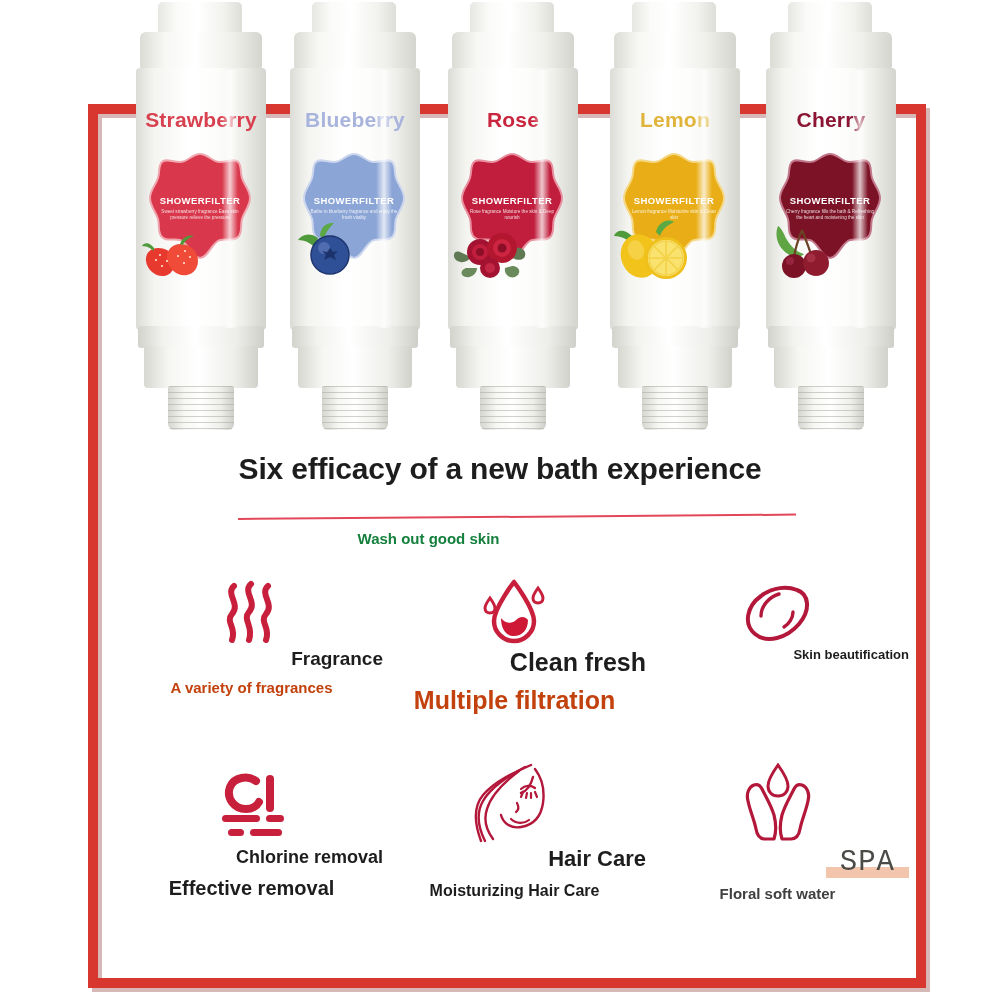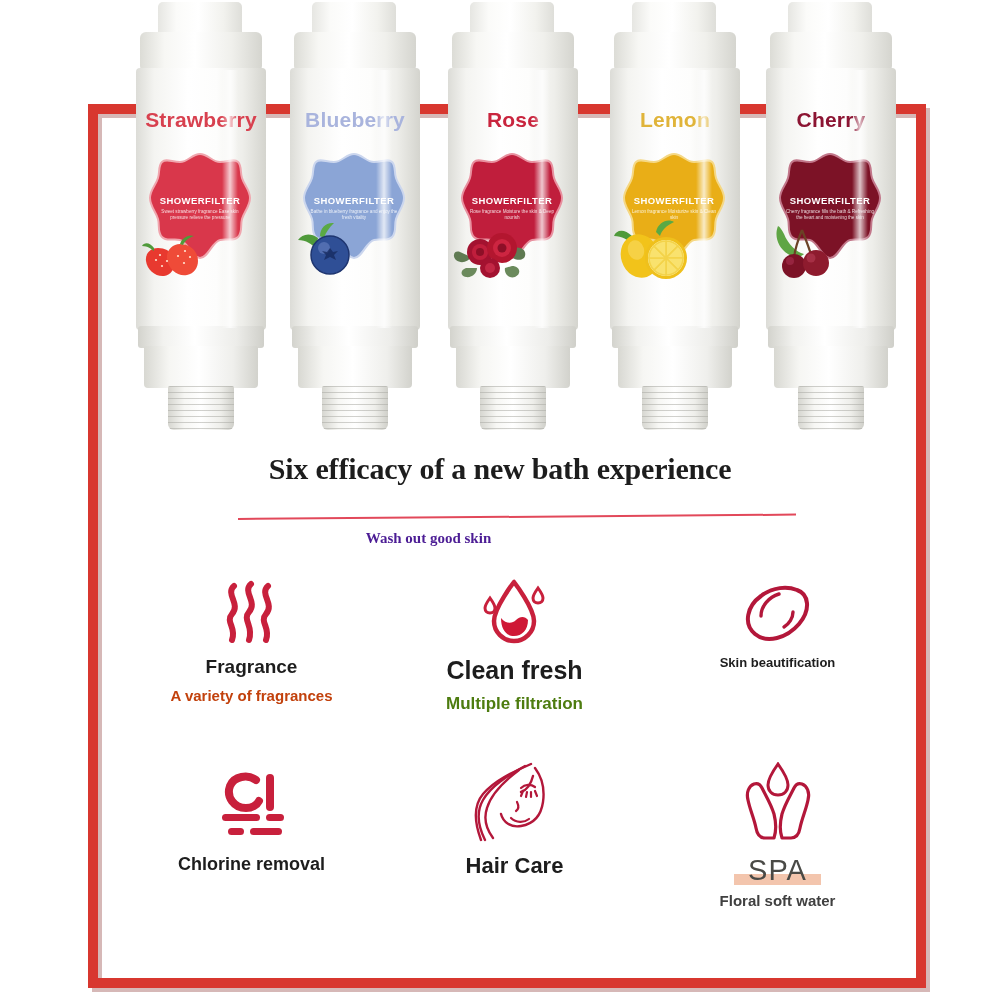--- a/index.html
+++ b/index.html
@@ -178,21 +178,20 @@
   }
 
   
   .heading-wrap {
     position: absolute;
     left: 0;
     top: 452px;
     width: 1000px;
     z-index: 5;
     text-align: center;
-    font-family: Liberation Serif, serif;
   }
   .headline {
     font-size: 30px;
     font-weight: bold;
     color: #1d1d1d;
     letter-spacing: -.2px;
   }
   .rule {
     position: absolute;
     left: 238px;
@@ -204,21 +203,21 @@
     transform-origin: left center;
   }
   .subline {
     position: absolute;
     left: 0;
     top: 78px;
     width: 857px;
     text-align: center;
     font-size: 15px;
     font-weight: bold;
-    color: #4c1d95;
+    color: #15803d;
   }
 
   
   .features {
     position: absolute;
     left: 120px;
     top: 572px;
     width: 790px;
     z-index: 5;
   }
@@ -231,34 +230,36 @@
     text-align: center;
     position: relative;
   }
   .ficon {
     height: 76px;
     display: flex;
     align-items: flex-end;
     justify-content: center;
   }
   .ftitle {
-    margin-top: 8px;
+    margin-top: 0;
     font-weight: bold;
     color: #1d1d1d;
     line-height: 1.12;
+    text-align: right;
   }
   .fsub {
     margin-top: 10px;
     font-weight: bold;
     color: #1d1d1d;
   }
   .spa-badge {
     position: relative;
     display: inline-block;
     padding: 0 14px;
+    font-family: Liberation Mono, monospace;
   }
   .spa-badge .spa-text {
     position: relative;
     z-index: 2;
     font-size: 29px;
     font-weight: normal;
     color: #4a4a46;
     letter-spacing: 1px;
   }
   .spa-badge .spa-bar {
@@ -462,21 +463,21 @@
       <div class="fcell">
         <div class="ficon">
           <svg width="74" height="72" viewBox="0 0 74 72">
             <path d="M36 6 C36 6 16 32 16 45 C16 56 25 65 36 65 C47 65 56 56 56 45 C56 32 36 6 36 6 Z" fill="none" stroke="#c8203c" stroke-width="4.5" stroke-linejoin="round"></path>
             <path d="M23 42 C28 48 34 48 38 44 C42 40 47 40 50 44 C50 54 44 60 36 60 C28 60 23 53 23 42 Z" fill="#cf1836"></path>
             <path d="M60 12 C60 12 55 19 55 22 C55 25 57 27 60 27 C63 27 65 25 65 22 C65 19 60 12 60 12 Z" fill="none" stroke="#c8203c" stroke-width="3"></path>
             <path d="M12 22 C12 22 7 29 7 32 C7 35 9 37 12 37 C15 37 17 35 17 32 C17 29 12 22 12 22 Z" fill="none" stroke="#c8203c" stroke-width="3"></path>
           </svg>
         </div>
         <div class="ftitle" style="font-size:25px;">Clean fresh</div>
-        <div class="fsub" style="font-size:17px;color:#4d7c0f;">Multiple filtration</div>
+        <div class="fsub" style="font-size:25px;color:#c2410c;">Multiple filtration</div>
       </div>
 
       <div class="fcell">
         <div class="ficon">
           <svg width="78" height="66" viewBox="0 0 78 66">
             <path d="M58 8 C70 12 72 28 60 42 C48 56 28 62 16 52 C4 42 8 24 22 14 C34 5 48 4 58 8 Z" fill="none" stroke="#b3173a" stroke-width="4" stroke-linecap="round"></path>
             <path d="M22 34 C22 24 30 15 40 12" fill="none" stroke="#b3173a" stroke-width="3.4" stroke-linecap="round"></path>
             <path d="M54 30 C54 36 50 42 45 45" fill="none" stroke="#b3173a" stroke-width="3.4" stroke-linecap="round"></path>
           </svg>
         </div>
@@ -495,20 +496,21 @@
             <path d="M58 8 L58 37" fill="none" stroke="#c8203c" stroke-width="8" stroke-linecap="round"></path>
             <g fill="#c8203c">
               <rect x="10" y="44" width="38" height="7" rx="3.5"></rect>
               <rect x="54" y="44" width="18" height="7" rx="3.5"></rect>
               <rect x="16" y="58" width="16" height="7" rx="3.5"></rect>
               <rect x="38" y="58" width="32" height="7" rx="3.5"></rect>
             </g>
           </svg>
         </div>
         <div class="ftitle" style="font-size:18px;">Chlorine removal</div>
+        <div class="fsub" style="font-size:20px;color:#1d1d1d;">Effective removal</div>
       </div>
 
       <div class="fcell">
         <div class="ficon">
           <svg width="92" height="84" viewBox="0 0 92 84">
             <g fill="none" stroke="#b3173a" stroke-width="2.4" stroke-linecap="round">
               <path d="M62 2 C44 10 26 18 14 32 C4 44 6 62 12 78"></path>
               <path d="M56 4 C38 14 22 24 14 38 C6 52 10 66 16 78"></path>
               <path d="M50 8 C34 20 22 32 18 46 C14 58 18 68 24 76"></path>
               <path d="M66 6 C72 14 76 26 74 40 C72 54 64 62 52 64 C42 66 34 60 32 52"></path>
@@ -519,20 +521,21 @@
               <path d="M54 29 L52 34"></path>
                 <path d="M58 30 L57 35"></path>
                 <path d="M62 30 L62 35"></path>
                 <path d="M66 29 L68 34"></path>
               <path d="M48 40 C50 44 50 47 47 49"></path>
               <path d="M42 56 C47 61 55 61 60 57"></path>
             </g>
           </svg>
         </div>
         <div class="ftitle" style="font-size:22px;">Hair Care</div>
+        <div class="fsub" style="font-size:16px;color:#1d1d1d;">Moisturizing Hair Care</div>
       </div>
 
       <div class="fcell">
         <div class="ficon">
           <svg width="76" height="84" viewBox="0 0 76 84">
             <path d="M38 2 C38 2 28 16 28 23 C28 29 32 33 38 33 C44 33 48 29 48 23 C48 16 38 2 38 2 Z" fill="none" stroke="#b3173a" stroke-width="3"></path>
             <path d="M14 22 C9 24 6 30 8 38 C10 48 14 56 16 66 C17 72 20 76 25 76 L34 76 C36 70 36 60 34 52 C31 42 26 34 22 26 C20 22 17 21 14 22 Z" fill="none" stroke="#b3173a" stroke-width="3.2" stroke-linejoin="round"></path>
             <path d="M62 22 C67 24 70 30 68 38 C66 48 62 56 60 66 C59 72 56 76 51 76 L42 76 C40 70 40 60 42 52 C45 42 50 34 54 26 C56 22 59 21 62 22 Z" fill="none" stroke="#b3173a" stroke-width="3.2" stroke-linejoin="round"></path>
           </svg>
         </div>

